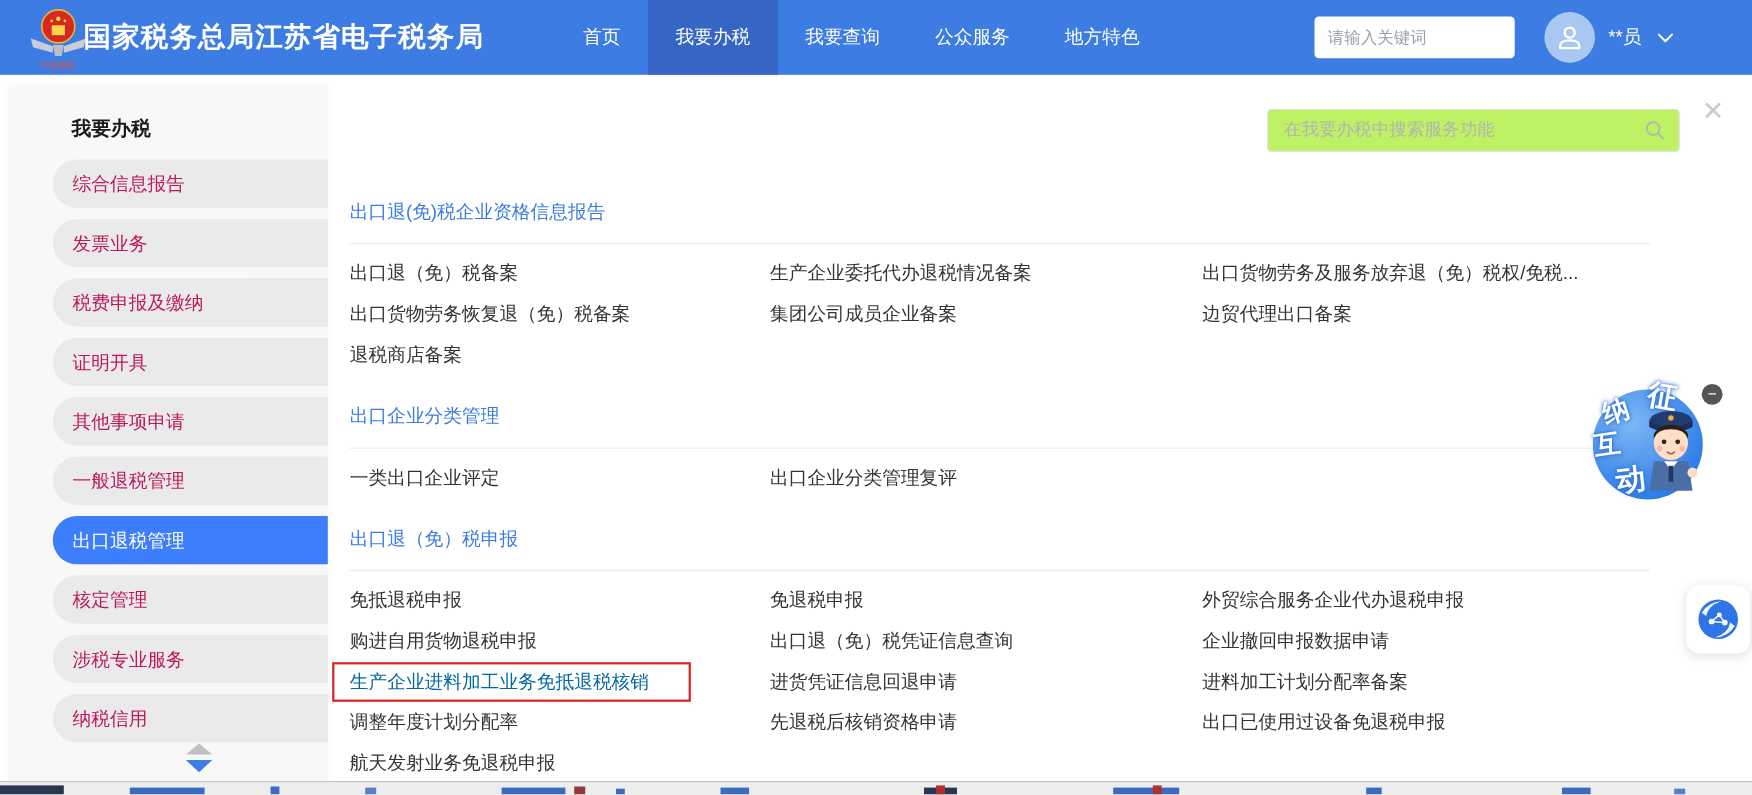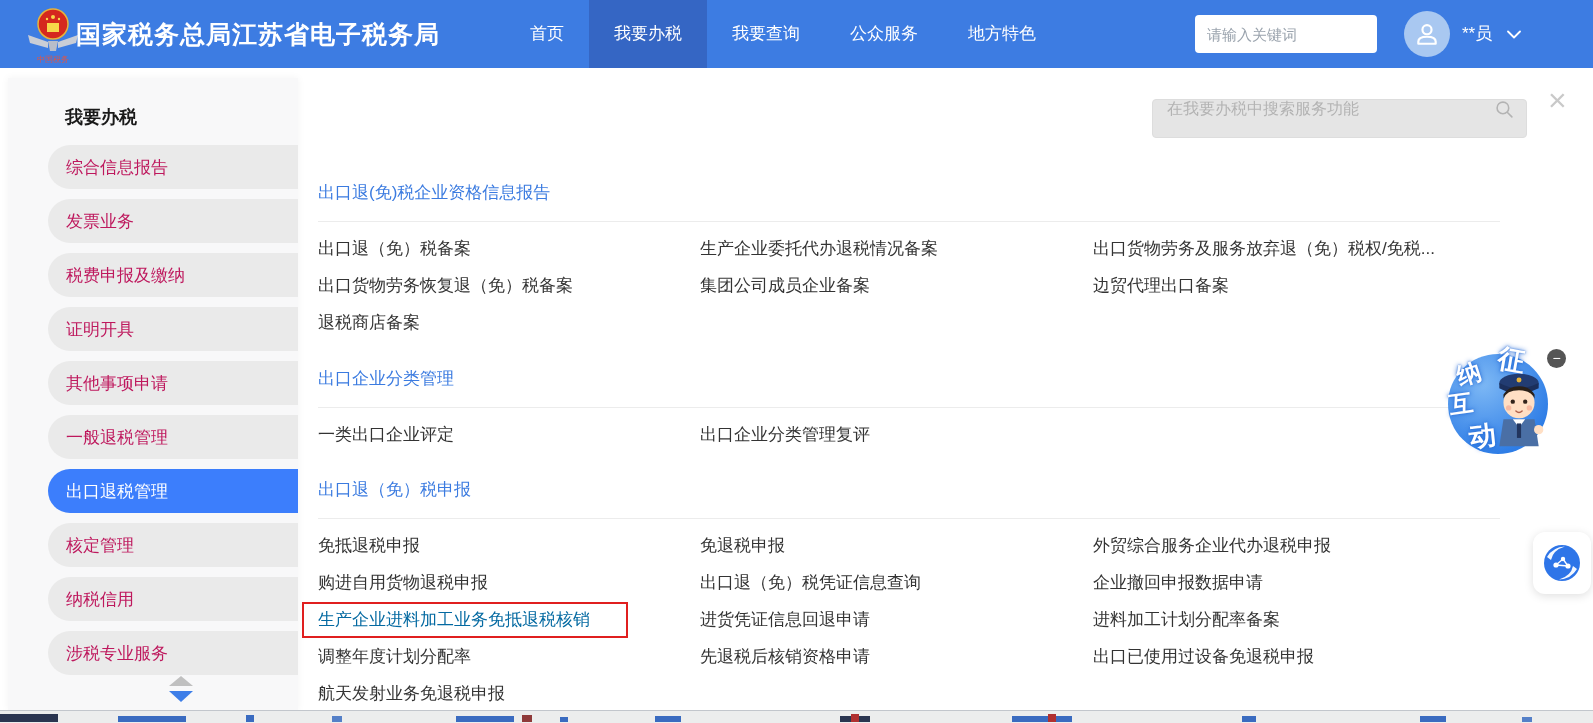--- a/index.html
+++ b/index.html
@@ -38,22 +38,22 @@
                padding-left:18px; font-size:17px; color:#be185d; cursor:pointer; }
   .side-item.active { background:#3c7efc; color:#fff; }
   .side-arrows { position:absolute; left:160px; bottom:8px; width:26px; text-align:center; }
   .tri-up { width:0; height:0; margin:0 auto 5px auto; border-left:12px solid transparent;
             border-right:12px solid transparent; border-bottom:10px solid #c0c0c0; cursor:pointer; }
   .tri-down { width:0; height:0; margin:0 auto; border-left:12px solid transparent;
               border-right:12px solid transparent; border-top:11px solid #3d7ee8; cursor:pointer; }
 
   
   .content-search { position:absolute; left:1152px; top:99px; width:375px; height:39px;
-                    border:1px solid #ddd; border-radius:4px; background:#e5e5e5;
-                    display:flex; align-items:flex-start; }
+                    border:1px solid #ddd; border-radius:4px; background:#bef264;
+                    display:flex; align-items:center; }
   .content-search input { flex:1; border:none; outline:none; font-size:16px; color:#333;
                           padding:0 6px 0 14px; background:transparent; font-family:inherit; }
   .content-search input::placeholder { color:#b3b3b3; }
   .content-search svg { margin-right:12px; flex:none; }
   .close-btn { position:absolute; left:1548px; top:84px; font-size:32px; color:#c9c9c9;
                line-height:32px; cursor:pointer; font-weight:300; }
 
   .section { position:absolute; left:318px; width:1182px; }
   .sec1 { top:180px; } .sec2 { top:366px; } .sec3 { top:477px; }
   .section h3 { font-size:17px; color:#3b7be0; font-weight:400; line-height:26px; cursor:pointer; }
@@ -179,25 +179,25 @@
 
         <div class="side-item active">
           <span>出口退税管理</span>
         </div>
 
         <div class="side-item">
           <span>核定管理</span>
         </div>
 
         <div class="side-item">
+          <span>涉税专业服务</span>
+        </div>
+
+        <div class="side-item">
           <span>纳税信用</span>
-        </div>
-
-        <div class="side-item">
-          <span>涉税专业服务</span>
         </div>
       </div>
     <div class="side-arrows">
       <div class="tri-up"></div>
       <div class="tri-down"></div>
     </div>
   </div>
 
   <div class="content-search">
     <input type="text" placeholder="在我要办税中搜索服务功能" style="">

